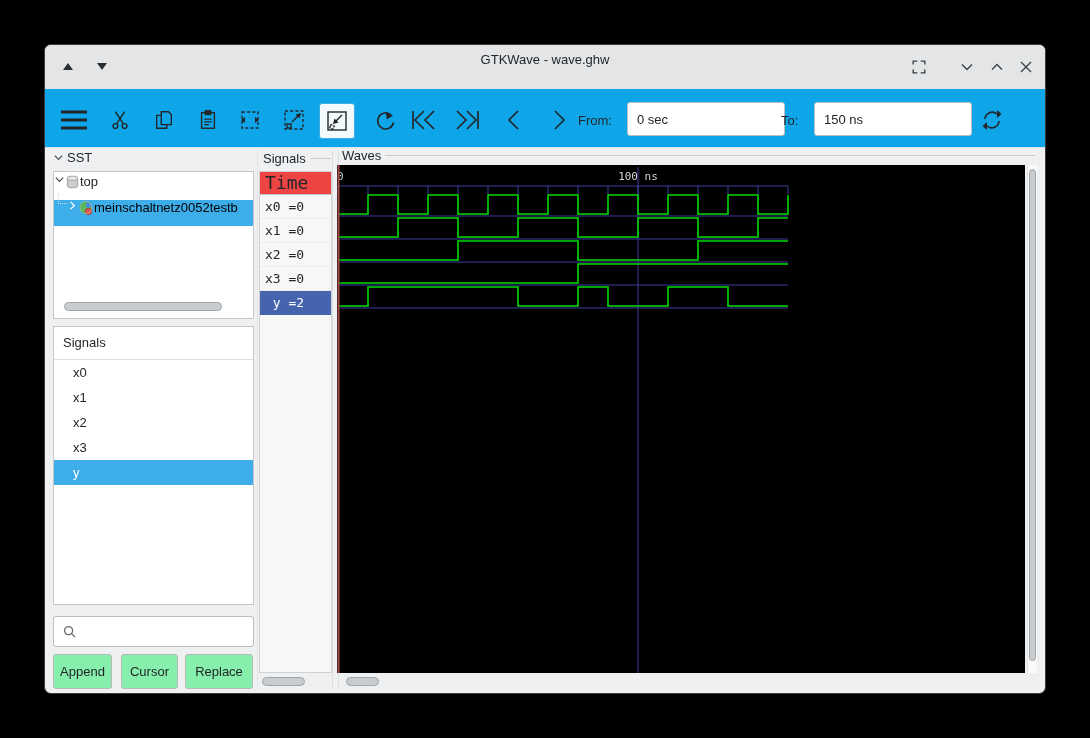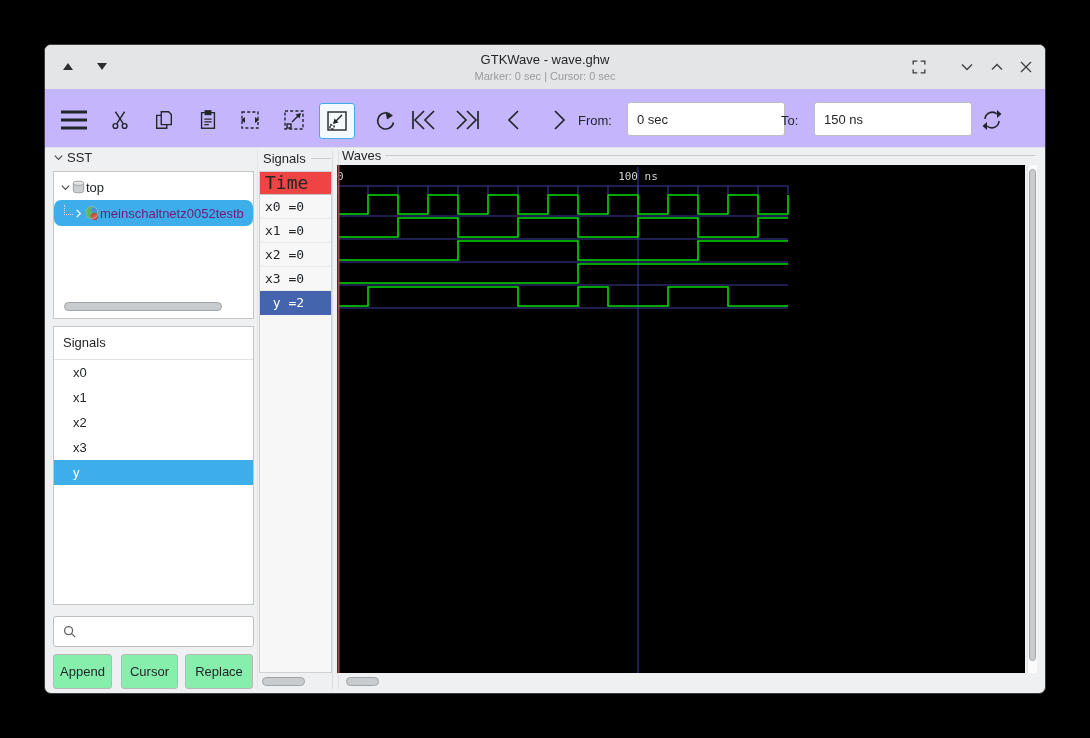--- a/index.html
+++ b/index.html
@@ -10,34 +10,34 @@
   
   .titlebar{position:absolute;left:0;top:0;width:100%;height:44px;background:#e4e5e6;
             border-bottom:1px solid #cfd0d1;}
   .tb-title{position:absolute;left:0;right:0;top:7px;text-align:center;font-size:13px;color:#232629;}
   .tb-sub{position:absolute;left:0;right:0;top:25px;text-align:center;font-size:11px;color:#9a9b9c;}
   .tri{position:absolute;width:0;height:0;border-left:5px solid transparent;border-right:5px solid transparent;cursor:pointer;}
   .tri-up{left:18px;top:18px;border-bottom:7px solid #2b2e31;}
   .tri-dn{left:52px;top:18px;border-top:7px solid #2b2e31;}
   .winbtn{position:absolute;top:10px;width:24px;height:24px;display:flex;align-items:center;justify-content:center;cursor:pointer;color:#3a3e41;}
   
-  .toolbar{position:absolute;left:0;top:44px;width:100%;height:58px;background:#c4b5fd;
+  .toolbar{position:absolute;left:0;top:44px;width:100%;height:58px;background:#0ea5e9;
            border-bottom:1px solid #e2e3e4;}
   .tbtn{position:absolute;top:14px;width:34px;height:34px;display:flex;align-items:center;justify-content:center;color:#232629;cursor:pointer;}
   .tbtn svg{display:block;}
   .focusbox{border:1.5px solid #3daee9;border-radius:3px;background:#f3fafd;}
   .tlabel{position:absolute;top:24px;font-size:13px;color:#232629;}
   .tinput{position:absolute;top:13px;height:34px;width:158px;background:#fff;border:1px solid #bcbebf;
           border-radius:3px;font-size:13px;color:#232629;padding:0 9px;box-sizing:border-box;font-family:"Liberation Sans",sans-serif;margin-left:12px;}
   
   .ssthdr{position:absolute;left:8px;top:105px;font-size:13px;color:#232629;display:flex;align-items:center;gap:3px;}
   .panel{position:absolute;background:#fff;border:1px solid #c4c6c7;box-sizing:border-box;}
   #ssttree{left:8px;top:126px;width:201px;height:148px;overflow:hidden;}
-  .trow{height:26px;display:flex;align-items:center;font-size:13px;padding-left:6px;white-space:nowrap;cursor:pointer;}
-  .trow.sel{background:#3daee9;color:#701a75;border-radius:7px;}
+  .trow{height:26px;display:flex;align-items:flex-start;font-size:13px;white-space:nowrap;cursor:pointer;}
+  .trow.sel{background:#3daee9;color:#000000;}
   .branch{width:8px;height:9px;border-left:1px dotted #d8dbde;border-bottom:1px dotted #d8dbde;margin:-6px 0 0 4px;}
   #sigpanel{left:8px;top:281px;width:201px;height:279px;}
   .sighead{height:32px;line-height:32px;padding-left:9px;font-size:13px;border-bottom:1px solid #dfe0e1;}
   .sitem{height:25px;line-height:25px;padding-left:19px;font-size:13px;cursor:pointer;}
   .sitem.sel{background:#3daee9;color:#fff;}
   .search{position:absolute;left:8px;top:571px;width:201px;height:31px;background:#fff;border:1px solid #bcbebf;
           border-radius:3px;box-sizing:border-box;display:flex;align-items:center;padding-left:8px;cursor:text;}
   .abtn{position:absolute;top:609px;height:35px;background:#86efac;border:1px solid #b6b8b9;border-radius:3px;
         font-size:13px;color:#232629;display:flex;align-items:center;justify-content:center;cursor:pointer;box-sizing:border-box;}
   .vsplit{position:absolute;left:212px;top:105px;width:3px;bottom:4px;background:#eff0f1;border-left:1px solid #e3e4e5;}
@@ -63,21 +63,20 @@
 </head>
 <body>
 
 <div id="stage">
  <div id="win">
 
   <div class="titlebar">
     <div class="tri tri-up"></div>
     <div class="tri tri-dn"></div>
     <div class="tb-title">GTKWave - wave.ghw</div>
-    <div class="tb-sub">Marker: 0 sec  |  Cursor: 0 sec</div>
     <div class="winbtn" style="left:862px">
       <svg width="20" height="20" viewBox="0 0 24 24">
         <g fill="none" stroke="currentColor" stroke-width="1.6">
           <path d="M5,9 V5 H10"></path>
               <path d="M14,5 H19 V9"></path>
               <path d="M19,15 V19 H14"></path>
               <path d="M10,19 H5 V15"></path>
         </g>
       </svg>
     </div>

